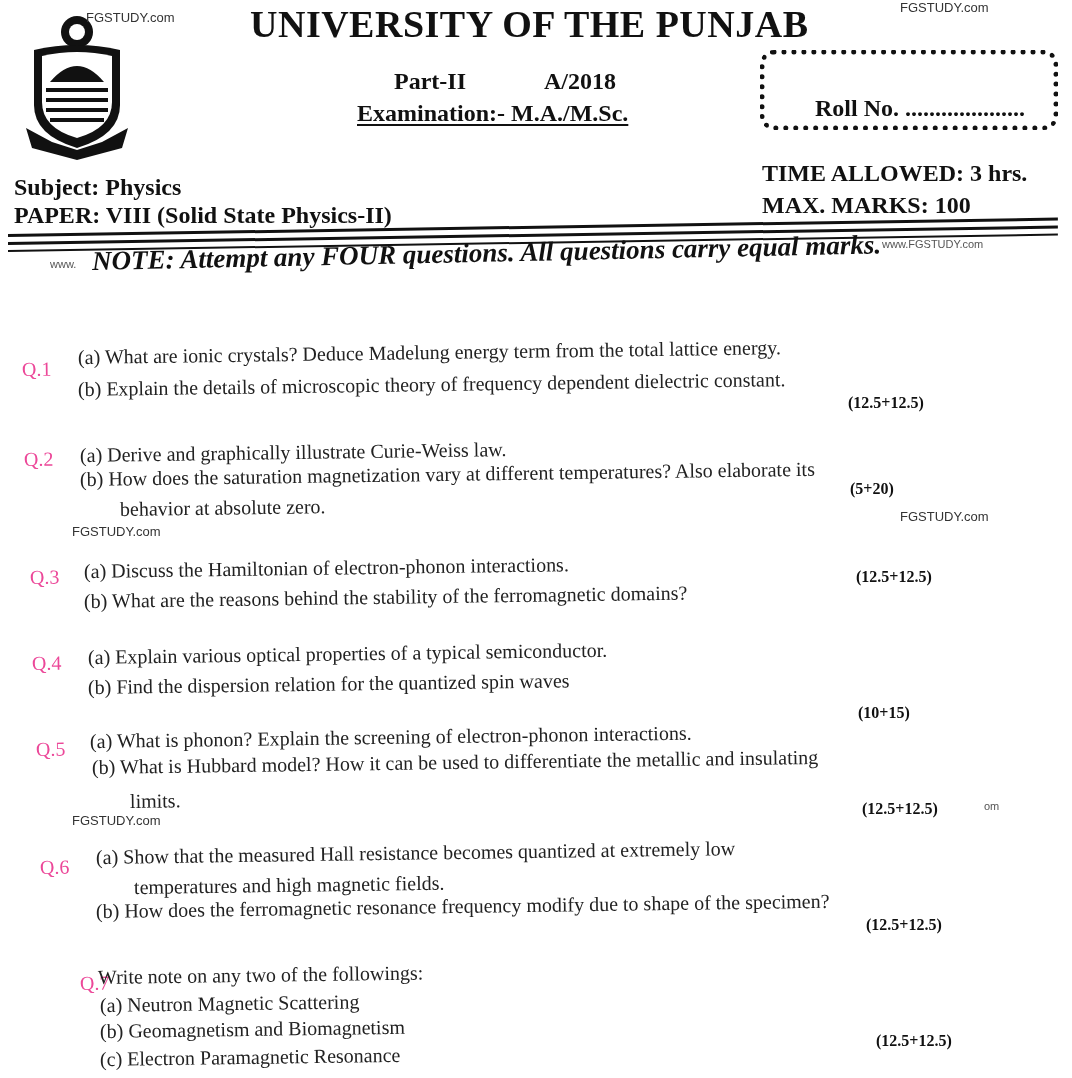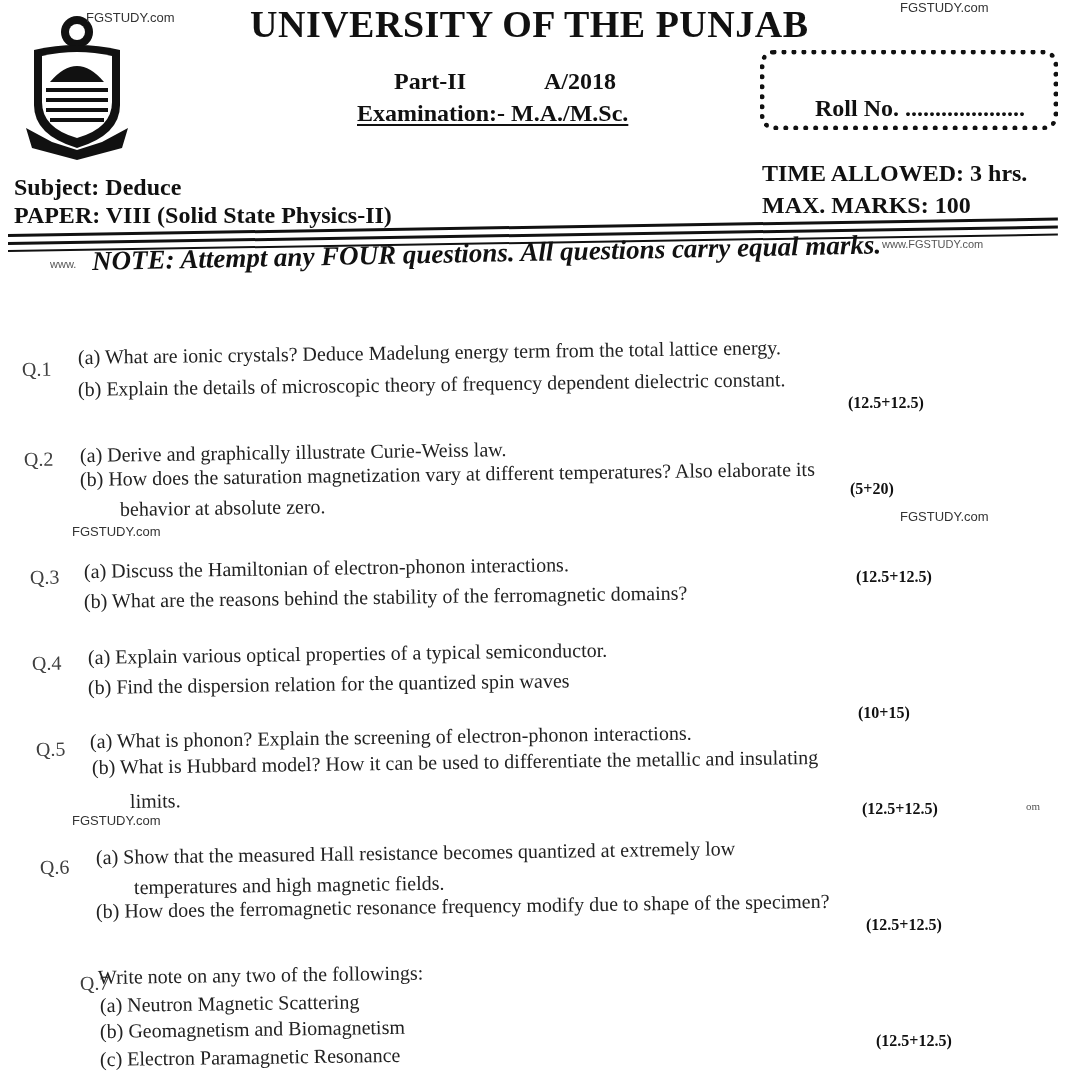--- a/index.html
+++ b/index.html
@@ -8,21 +8,21 @@
   .wm { font-family: "Liberation Sans", sans-serif; font-size: 13px; color: #333; white-space: nowrap; }
   .wm-small { font-size: 11px; color: #555; }
   .title { left: 250px; top: 2px; font-size: 38px; font-weight: bold; letter-spacing: 0.5px; white-space: nowrap; }
   .hdr-bold { font-weight: bold; font-size: 24px; white-space: nowrap; }
   .underline { text-decoration: underline; text-decoration-thickness: 2px; text-underline-offset: 3px; }
   .rollbox { left: 760px; top: 50px; width: 298px; height: 80px; border: 5px dotted #111; border-radius: 14px; box-sizing: border-box; }
   .rollbox span { position: absolute; left: 18px; top: 40px; font-size: 24px; font-weight: bold; white-space: nowrap; margin-left: 32px; }
   .rule { height: 3px; background: #111; }
   .note { left: 92px; top: 246px; font-size: 27px; font-weight: bold; font-style: italic; white-space: nowrap; transform: rotate(-1.2deg); transform-origin: left center; }
   .q { position: absolute; font-size: 20px; white-space: nowrap; color: #222; }
-  .qnum { position: absolute; font-size: 20px; color: #404040; white-space: nowrap; font-family: Liberation Serif, serif; }
+  .qnum { position: absolute; font-size: 20px; color: #ec4899; white-space: nowrap; font-family: Liberation Serif, serif; }
   .marks { position: absolute; font-size: 16px; font-weight: bold; white-space: nowrap; }
   .tilt { transform: rotate(-0.8deg); transform-origin: left center; }
   .logo { left: 22px; top: 10px; width: 110px; height: 150px; }
 </style>
 </head>
 <body>
 
 <div class="abs logo">
   <svg width="110" height="150" viewBox="0 0 110 150">
     <circle cx="55" cy="22" r="16" fill="#111"></circle>
@@ -42,21 +42,21 @@
 
 <div class="abs title">UNIVERSITY OF THE PUNJAB</div>
 <div class="abs hdr-bold" style="left:394px; top:68px;">Part-II</div>
 <div class="abs hdr-bold" style="left:544px; top:68px;">A/2018</div>
 <div class="abs hdr-bold underline" style="left:357px; top:100px;">Examination:- M.A./M.Sc.</div>
 
 <div class="abs rollbox">
   <span>Roll No. ....................</span>
 </div>
 
-<div class="abs hdr-bold" style="left:14px; top:174px;">Subject: Deduce</div>
+<div class="abs hdr-bold" style="left:14px; top:174px;">Subject: Physics</div>
 <div class="abs hdr-bold" style="left:14px; top:202px;">PAPER: VIII (Solid State Physics-II)</div>
 <div class="abs hdr-bold" style="left:762px; top:160px;">TIME ALLOWED: 3 hrs.</div>
 <div class="abs hdr-bold" style="left:762px; top:192px;">MAX. MARKS: 100</div>
 
 <div class="abs rule" style="left:8px; top:234px; width:1050px; transform:rotate(-0.9deg); transform-origin:left;"></div>
 <div class="abs rule" style="left:8px; top:242px; width:1050px; transform:rotate(-0.9deg); transform-origin:left;"></div>
 <div class="abs rule" style="left:8px; top:250px; width:1050px; height:2px; transform:rotate(-0.9deg); transform-origin:left;"></div>
 
 <div class="abs wm wm-small" style="left:50px; top:258px;">www.</div>
 <div class="abs wm wm-small" style="left:882px; top:238px;">www.FGSTUDY.com</div>
@@ -83,21 +83,21 @@
 <div class="qnum tilt" style="left:32px; top:652px;">Q.4</div>
 <div class="q tilt" style="left:88px; top:646px;">(a) Explain various optical properties of a typical semiconductor.</div>
 <div class="q tilt" style="left:88px; top:676px;">(b) Find the dispersion relation for the quantized spin waves</div>
 <div class="marks" style="left:858px; top:656px;margin-top:48px;">(10+15)</div>
 
 <div class="qnum tilt" style="left:36px; top:738px;">Q.5</div>
 <div class="q tilt" style="left:90px; top:730px;">(a) What is phonon? Explain the screening of electron-phonon interactions.</div>
 <div class="q tilt" style="left:92px; top:756px;">(b) What is Hubbard model? How it can be used to differentiate the metallic and insulating</div>
 <div class="q tilt" style="left:130px; top:790px;">limits.</div>
 <div class="marks" style="left:862px; top:800px;">(12.5+12.5)</div>
-<div class="abs wm wm-small" style="left:1026px; top:800px;font-family:Liberation Serif, serif;">om</div>
+<div class="abs wm wm-small" style="left:984px; top:800px;">om</div>
 <div class="abs wm" style="left:72px; top:813px;">FGSTUDY.com</div>
 
 <div class="qnum tilt" style="left:40px; top:856px;">Q.6</div>
 <div class="q tilt" style="left:96px; top:846px;">(a) Show that the measured Hall resistance becomes quantized at extremely low</div>
 <div class="q tilt" style="left:134px; top:876px;">temperatures and high magnetic fields.</div>
 <div class="q tilt" style="left:96px; top:900px;">(b) How does the ferromagnetic resonance frequency modify due to shape of the specimen?</div>
 <div class="marks" style="left:866px; top:916px;">(12.5+12.5)</div>
 
 <div class="qnum tilt" style="left:42px; top:972px;margin-left:38px;">Q.7</div>
 <div class="q tilt" style="left:98px; top:966px;">Write note on any two of the followings:</div>

